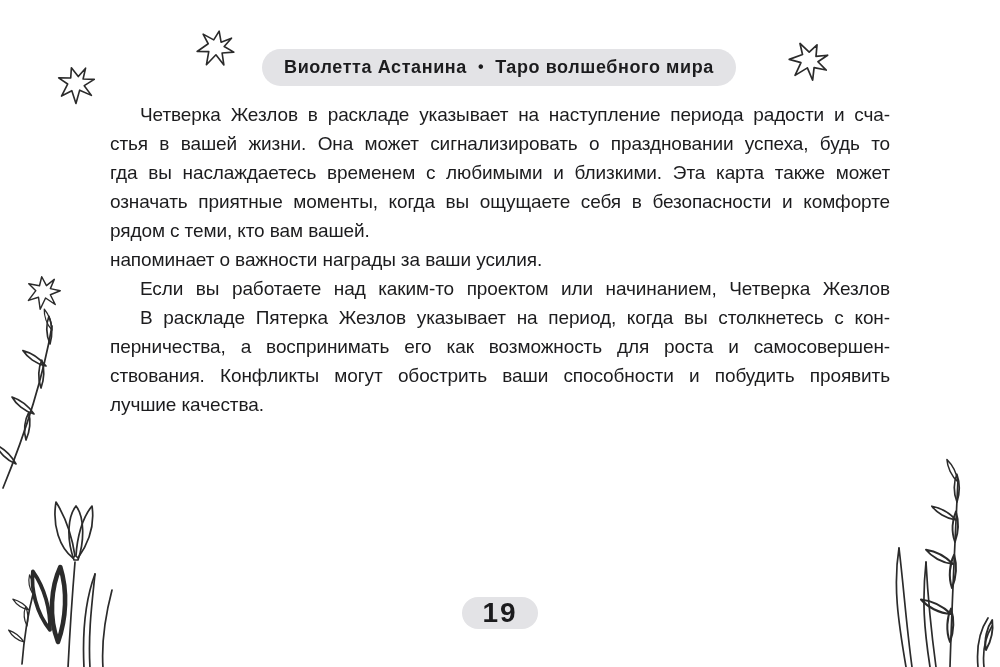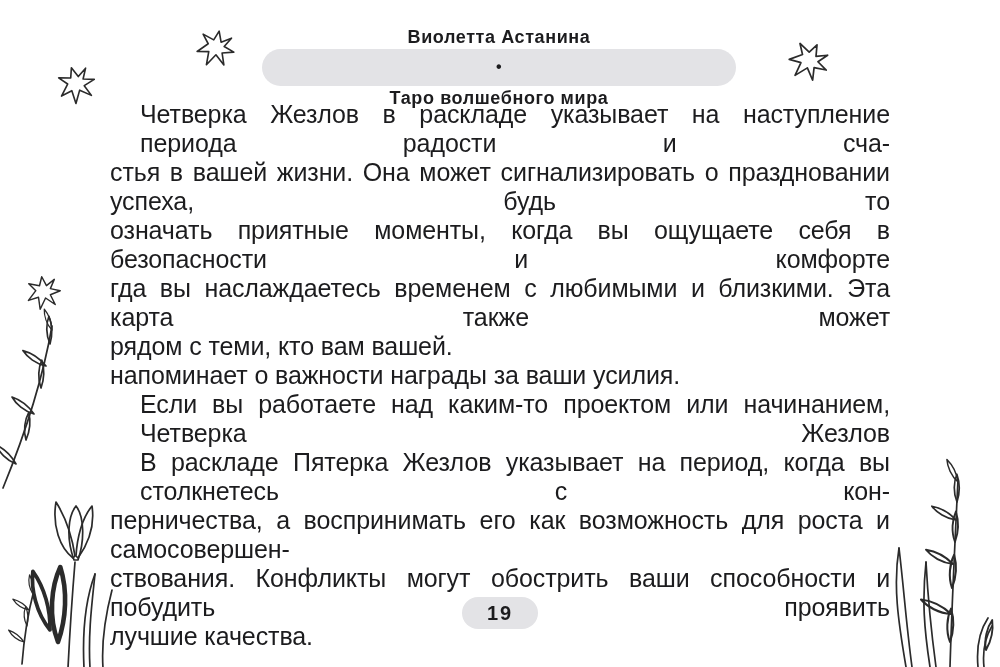--- a/index.html
+++ b/index.html
@@ -5,44 +5,44 @@
   html,body{margin:0;padding:0;}
   .page{
     position:relative;width:1000px;height:667px;background:#ffffff;
     overflow:hidden;font-family:"Liberation Sans",sans-serif;color:#1c1c1e;
   }
   
   .header-pill{
     position:absolute;left:262px;top:49px;width:474px;height:37px;
     background:#e3e3e6;border-radius:19px;
     display:flex;align-items:center;justify-content:center;gap:11px;
-    font-weight:bold;font-size:18px;letter-spacing:.6px;white-space:nowrap;flex-direction:column;
+    font-weight:bold;font-size:18px;letter-spacing:.6px;white-space:nowrap;
   }
   .header-pill .bullet{font-size:16px;position:relative;top:-1px;}
   
   .content{position:absolute;left:110px;top:100px;width:780px;}
   .section-heading{
     text-align:center;font-weight:bold;font-size:38px;line-height:44px;
     letter-spacing:2px;padding:0 0 16px 0;white-space:nowrap;
   }
   .section-heading .numeral{margin-right:26px;}
   .para{margin:0;}
   .line{
-    font-size:25px;line-height:29px;letter-spacing:-.1px;
+    font-size:19px;line-height:29px;letter-spacing:-.1px;
     text-align:justify;text-align-last:justify;font-weight:500;
   }
   .line.last{text-align-last:left;}
   .line.first{padding-left:30px;}
   .section-heading + .para{margin-top:2px;}
   .para + .section-heading{padding-top:10px;padding-bottom:12px;}
   
   .page-pill{
     position:absolute;left:462px;top:597px;width:76px;height:32px;
     background:#e3e3e6;border-radius:16px;display:flex;align-items:center;
-    justify-content:center;font-weight:bold;font-size:20px;letter-spacing:2px;
+    justify-content:center;font-weight:bold;font-size:28px;letter-spacing:2px;
   }
   
   .doodle{position:absolute;}
   .doodle svg{display:block;overflow:visible;}
   .ink{stroke:#2b2b2b;stroke-width:1.7;fill:none;stroke-linecap:round;stroke-linejoin:round;}
   #star-a{left:195px;top:28px;transform:rotate(10deg);}
   #star-b{left:56px;top:64px;transform:rotate(-18deg);}
   #star-c{left:787px;top:40px;transform:rotate(25deg);}
   #star-d{left:25px;top:274px;transform:rotate(-8deg);}
   #branch-left{left:0;top:322px;}
@@ -144,22 +144,22 @@
   <div class="header-pill">
     <span>Виолетта Астанина</span>
     <span class="bullet">•</span>
     <span>Таро волшебного мира</span>
   </div>
 
   <div class="content" id="content">
       <div class="para">
         <div class="line first">Четверка Жезлов в раскладе указывает на наступление периода радости и сча-</div>
         <div class="line">стья в вашей жизни. Она может сигнализировать о праздновании успеха, будь то</div>
+        <div class="line">гда вы наслаждаетесь временем с любимыми и близкими. Эта карта также может</div>
         <div class="line">означать приятные моменты, когда вы ощущаете себя в безопасности и комфорте</div>
-        <div class="line">гда вы наслаждаетесь временем с любимыми и близкими. Эта карта также может</div>
         <div class="line last">рядом с теми, кто вам вашей.</div>
       </div>
       <div class="para">
         <div class="line last">напоминает о важности награды за ваши усилия.</div>
         <div class="line first">Если вы работаете над каким-то проектом или начинанием, Четверка Жезлов</div>
       </div>
       <div class="para">
         <div class="line first">В раскладе Пятерка Жезлов указывает на период, когда вы столкнетесь с кон-</div>
         <div class="line">перничества, а воспринимать его как возможность для роста и самосовершен-</div>
         <div class="line">ствования. Конфликты могут обострить ваши способности и побудить проявить</div>

